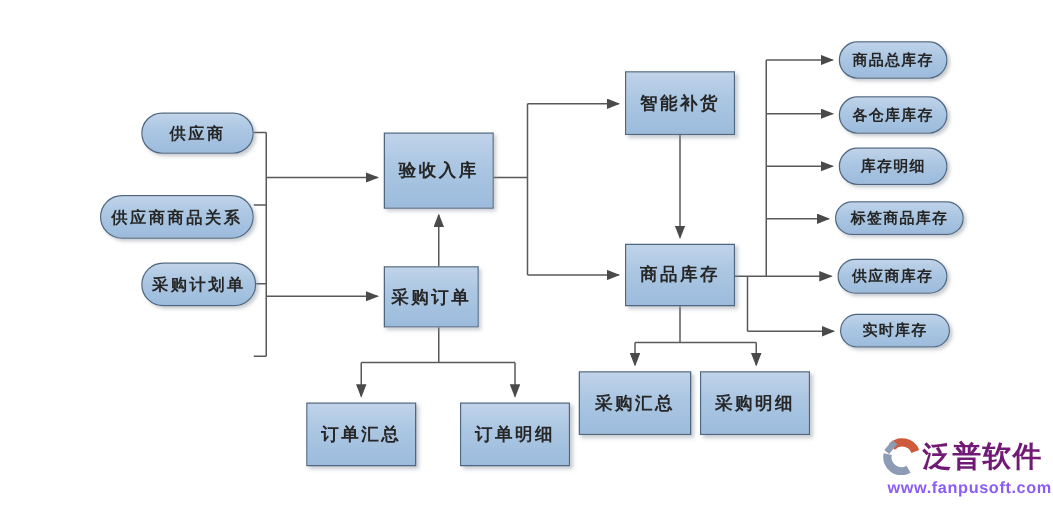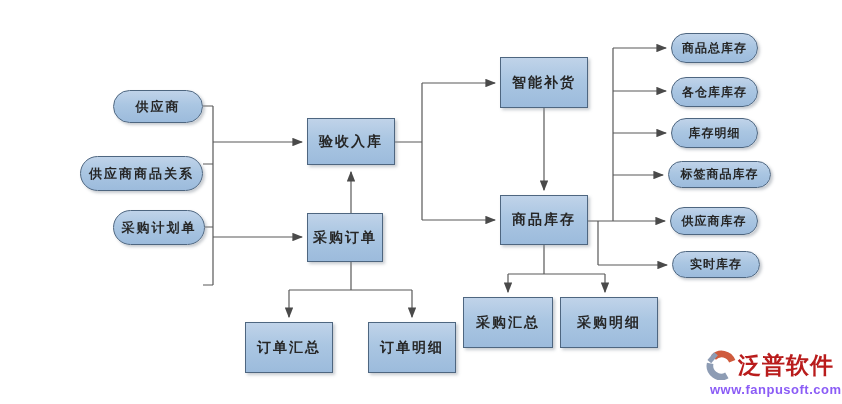--- a/index.html
+++ b/index.html
@@ -22,21 +22,21 @@
     letter-spacing:2px;
     box-sizing:border-box;
     white-space:nowrap;
   }
   .rect{font-size:14px;}
   .pill{border-radius:18px;font-size:13px;}
   .pill.sm{font-size:12px;letter-spacing:1px;}
   #logo{position:absolute;left:706px;top:350px;width:130px;height:48px;}
   #logo .row{display:flex;align-items:center;}
   #logo-name{
-    font-size:23px;font-weight:bold;color:#b91c1c;
+    font-size:23px;font-weight:bold;color:#701a75;
     letter-spacing:1px;line-height:1;margin-left:2px;text-align:center;
   }
   #logo-url{
     font-size:13px;font-weight:bold;color:#8b5cf6;
     letter-spacing:0.5px;margin-top:2px;margin-left:4px;
     text-decoration:none;display:block;
   }
 </style>
 </head>
 <body>
@@ -67,28 +67,28 @@
       <path marker-end="url(#arw)" d="M613 133 H666"></path>
       <path marker-end="url(#arw)" d="M613 175 H663"></path>
       <path marker-end="url(#arw)" d="M598 265 H667"></path>
     </g>
   </svg>
 
   <div class="node pill" style="left:113px;top:90px;width:90px;height:33px">供应商</div>
   <div class="node pill" style="left:80px;top:156px;width:123px;height:35px">供应商商品关系</div>
   <div class="node pill" style="left:113px;top:210px;width:92px;height:35px">采购计划单</div>
 
-  <div class="node rect" style="left:307px;top:118px;width:88px;height:47px">验收入库</div>
+  <div class="node rect" style="left:307px;top:106px;width:88px;height:61px">验收入库</div>
   <div class="node rect" style="left:307px;top:213px;width:76px;height:49px">采购订单</div>
   <div class="node rect" style="left:245px;top:322px;width:88px;height:51px">订单汇总</div>
   <div class="node rect" style="left:368px;top:322px;width:88px;height:51px">订单明细</div>
   <div class="node rect" style="left:500px;top:57px;width:88px;height:51px">智能补货</div>
   <div class="node rect" style="left:500px;top:195px;width:88px;height:50px">商品库存</div>
   <div class="node rect" style="left:463px;top:297px;width:90px;height:51px">采购汇总</div>
-  <div class="node rect" style="left:560px;top:297px;width:98px;height:51px">采购明细</div>
+  <div class="node rect" style="left:560px;top:297px;width:88px;height:51px">采购明细</div>
 
   <div class="node pill sm" style="left:671px;top:33px;width:87px;height:30px">商品总库存</div>
   <div class="node pill sm" style="left:671px;top:77px;width:87px;height:30px">各仓库库存</div>
   <div class="node pill sm" style="left:671px;top:118px;width:87px;height:30px">库存明细</div>
   <div class="node pill sm" style="left:668px;top:161px;width:103px;height:27px">标签商品库存</div>
   <div class="node pill sm" style="left:672px;top:251px;width:88px;height:27px">实时库存</div>
   <div class="node pill sm" style="left:670px;top:207px;width:88px;height:28px">供应商库存</div>
 
   <div id="logo">
     <div class="row">

